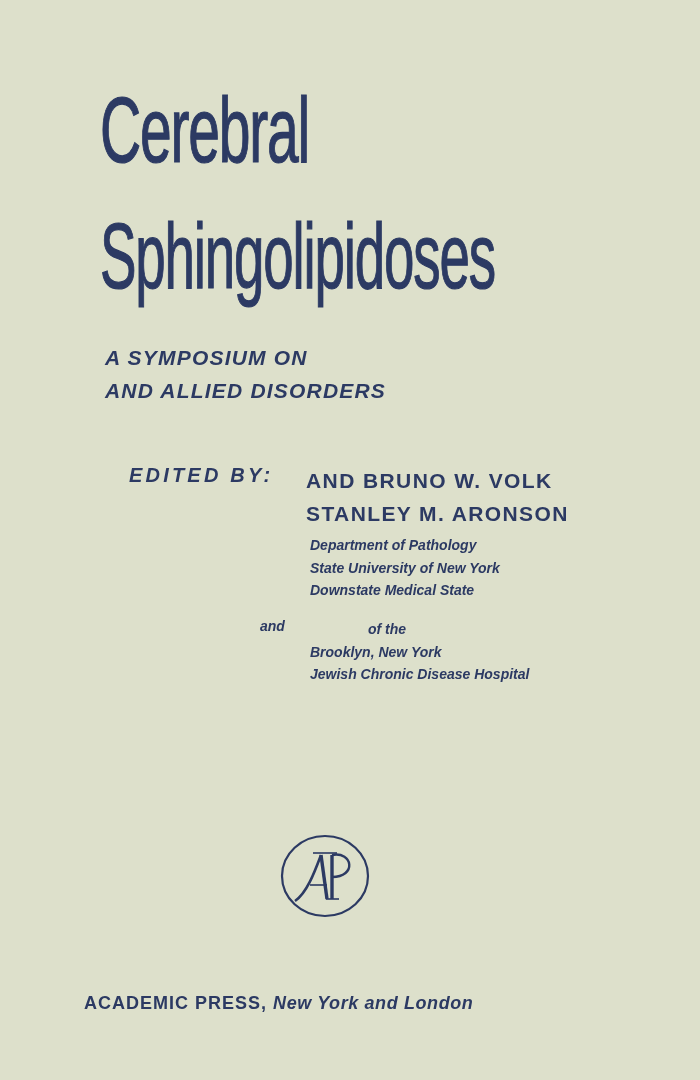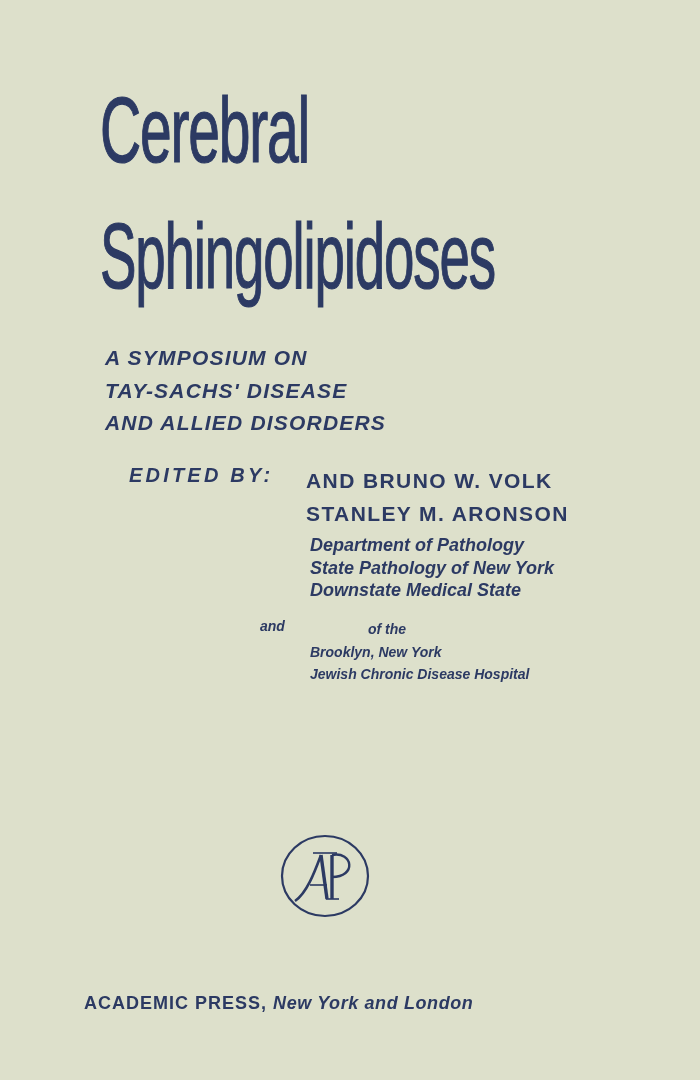--- a/index.html
+++ b/index.html
@@ -41,21 +41,21 @@
     .editors {
       left: 306px; top: 464px;
       font-weight: bold; font-size: 21px; line-height: 33px;
       letter-spacing: 1.4px;
     }
     .editors div { white-space: nowrap; }
 
     .aff1 {
       left: 310px; top: 534px;
       font-weight: bold; font-style: italic;
-      font-size: 18px; line-height: 22.5px;
+      font-size: 14px; line-height: 22.5px;
     }
     .aff1 div, .aff2 div { white-space: nowrap; }
     .and-label {
       left: 260px; top: 618px;
       font-weight: bold; font-style: italic; font-size: 14px;
     }
     .aff2 {
       left: 310px; top: 618px;
       font-weight: bold; font-style: italic;
       font-size: 14px; line-height: 22.5px;
@@ -71,33 +71,32 @@
     .publisher .loc { font-style: italic; letter-spacing: 0.6px; }
   </style>
 </head>
 <body>
 
 <h1 class="abs title" id="t1">Cerebral</h1>
 <h1 class="abs title" id="t2">Sphingolipidoses</h1>
 
 <div class="abs subtitle">
   <div>A SYMPOSIUM ON</div>
-  <div>TAY-SACHS' DISEASE</div>
   <div>AND ALLIED DISORDERS</div>
 </div>
 
 <div class="abs editedby">EDITED BY:</div>
 <div class="abs editors">
   <div>AND BRUNO W. VOLK</div>
   <div>STANLEY M. ARONSON</div>
 </div>
 
 <div class="abs aff1">
   <div>Department of Pathology</div>
-  <div>State Pathology of New York</div>
+  <div>State University of New York</div>
   <div>Downstate Medical State</div>
 </div>
 
 <div class="abs and-label">and</div>
 <div class="abs aff2">
   <div class="ofthe">of the</div>
   <div>Brooklyn, New York</div>
   <div>Jewish Chronic Disease Hospital</div>
 </div>
 

